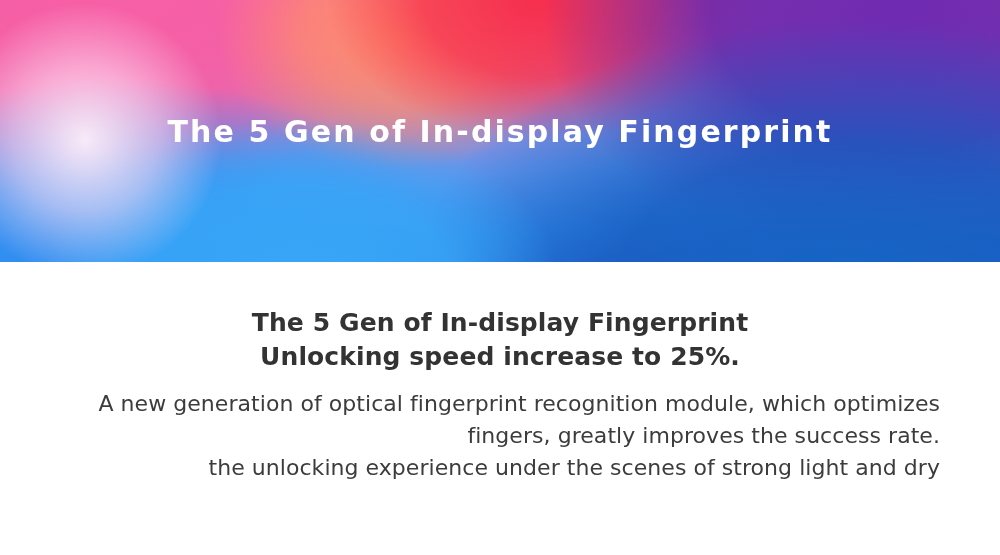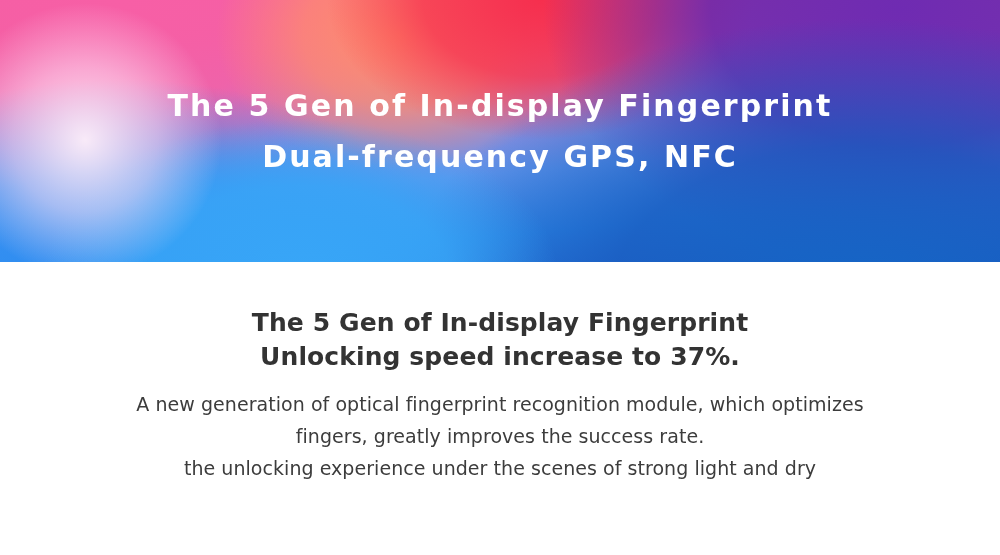--- a/index.html
+++ b/index.html
@@ -128,50 +128,49 @@
     letter-spacing: 0.1px;
   }
 
   .content-heading-line {
     white-space: nowrap;
   }
 
   .content-body {
     margin-top: 14px;
     width: 880px;
-    text-align: center;
+    text-align: right;
     color: #3c3c3c;
     font-family: "DejaVu Sans", sans-serif;
     font-weight: normal;
-    font-size: 19px;
+    font-size: 22px;
     line-height: 32px;
     letter-spacing: 0.05px;
   }
 
   .content-body-line {
     white-space: nowrap;
   }
 </style>
 </head>
 <body>
 
 <div class="page">
 
   <section class="banner">
     <div class="banner-gradient"></div>
     <div class="banner-inner">
       <div class="banner-line">The 5 Gen of In-display Fingerprint</div>
-      <div class="banner-line">Dual-frequency GPS, NFC</div>
     </div>
   </section>
 
   <section class="content">
     <div class="content-heading">
       <div class="content-heading-line">The 5 Gen of In-display Fingerprint</div>
-      <div class="content-heading-line">Unlocking speed increase to 37%.</div>
+      <div class="content-heading-line">Unlocking speed increase to 25%.</div>
     </div>
     <div class="content-body">
       <div class="content-body-line">A new generation of optical fingerprint recognition module, which optimizes</div>
       <div class="content-body-line">fingers, greatly improves the success rate.</div>
       <div class="content-body-line">the unlocking experience under the scenes of strong light and dry</div>
     </div>
   </section>
 
 </div>
 

